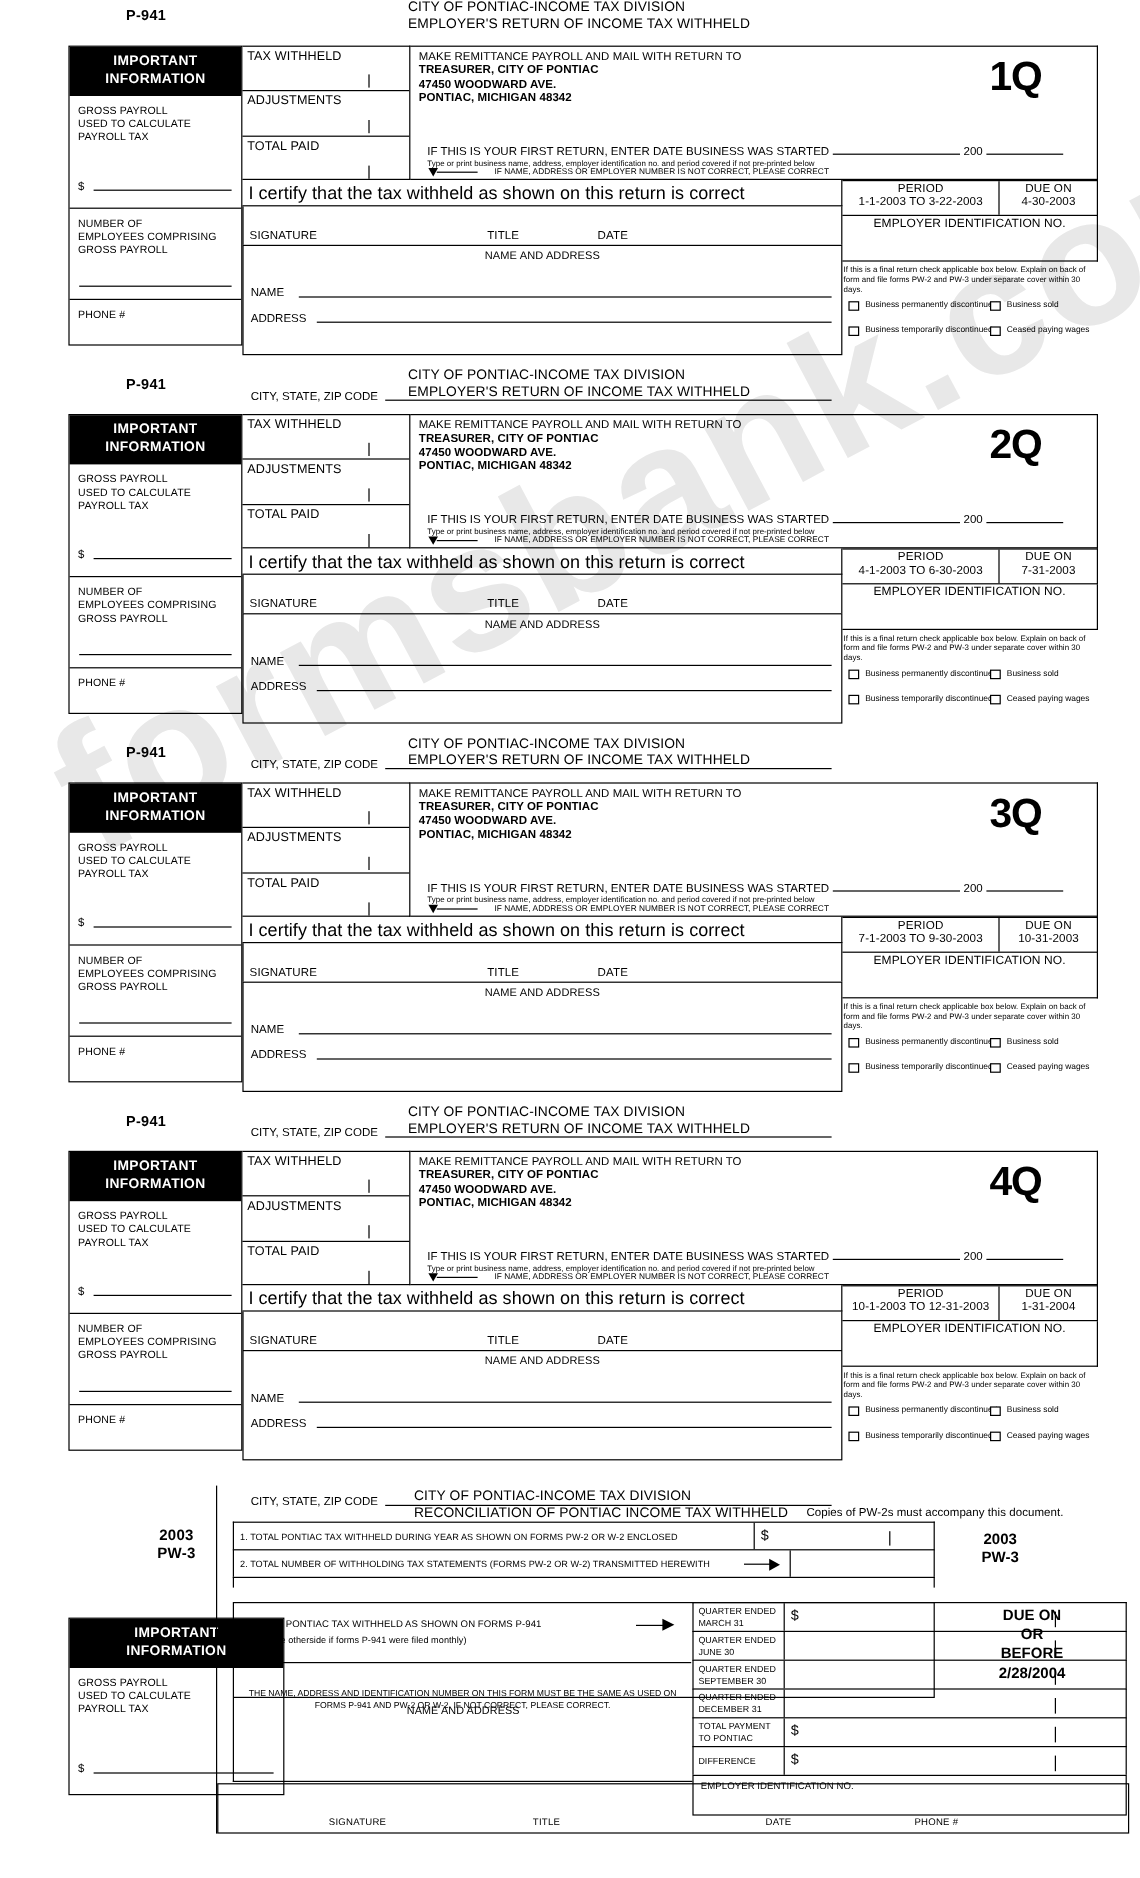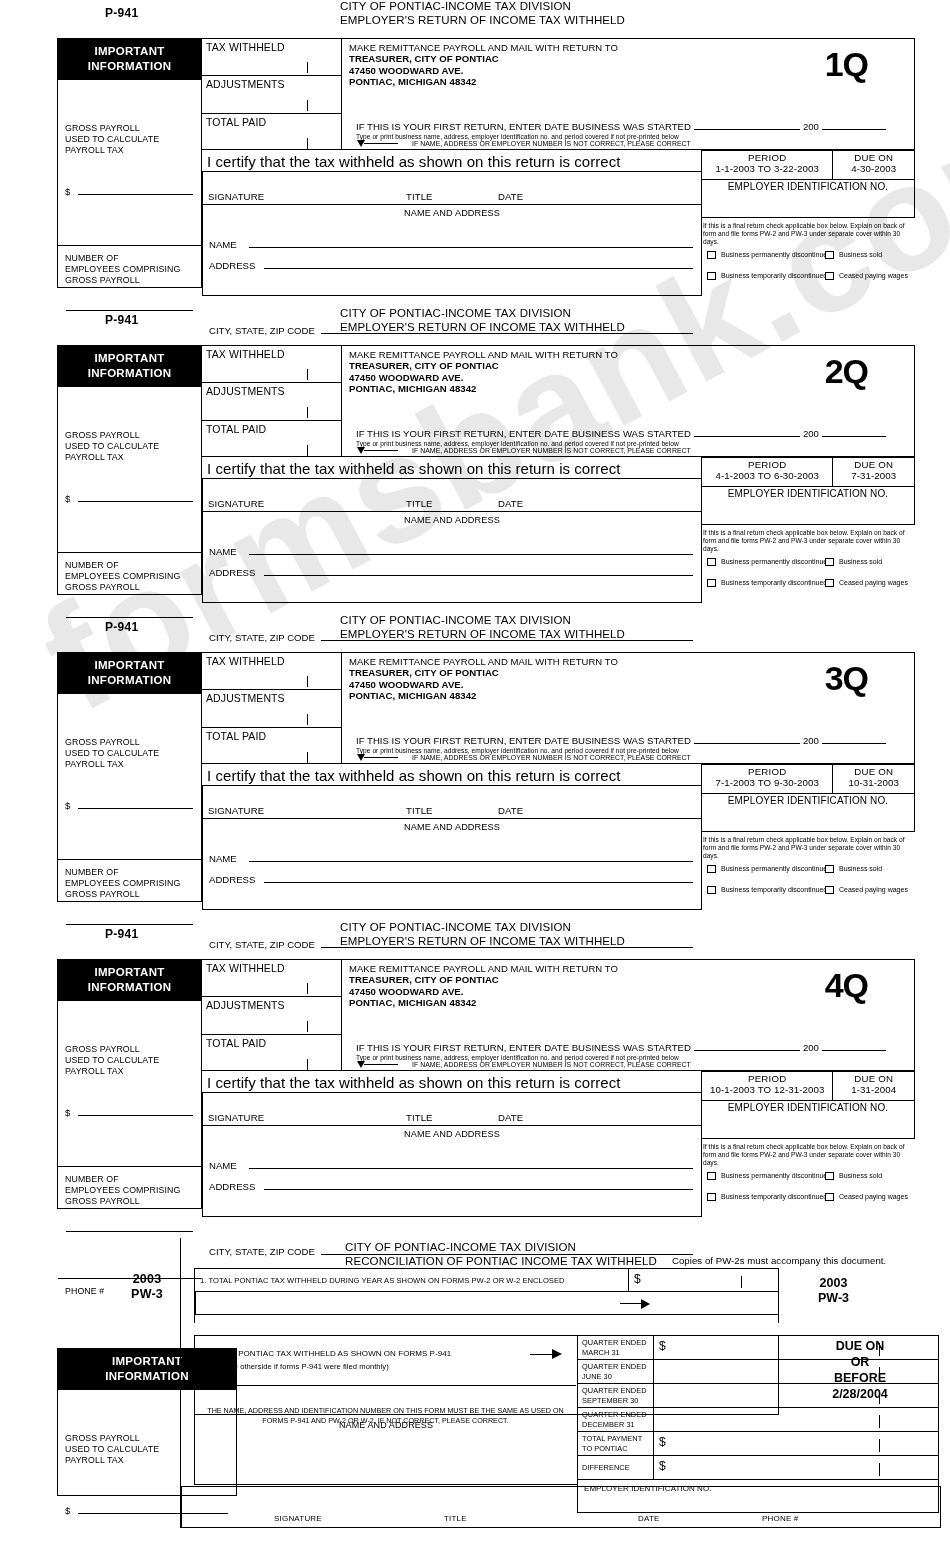--- a/index.html
+++ b/index.html
@@ -54,21 +54,20 @@
     border: 1.3px solid #000;
   }
   .impbar {
     background: #000; color: #fff; text-align: center;
     font-size: 11.5px; font-weight: 700; line-height: 15px;
     padding: 5px 0 6px 0; letter-spacing: .3px;
   }
   .imp-sec {
     border-top: 1.3px solid #000; padding: 7px 7px 0 7px;
     position: relative;
-    margin-top: 36px;
   }
   .imp-sec.first { border-top: none; height: 93px; }
   .imp-sec.second { height: 76px; }
   .imp-sec.third { height: 50px; }
   .imp-txt { font-size: 8.8px; line-height: 11px; letter-spacing: .1px; }
   .imp-dollar {
     position: absolute; left: 7px; bottom: 12px;
     font-size: 9.5px;
   }
   .imp-rule {
@@ -501,20 +500,21 @@
 
       <div class="pw3-grid">
         <div class="gr-row">
           <div class="gr-lbl">1. TOTAL PONTIAC TAX WITHHELD DURING YEAR AS SHOWN ON FORMS PW-2 OR W-2 ENCLOSED</div>
           <div class="gr-val">
             <span class="dollar">$</span>
             <span class="tick"></span>
           </div>
         </div>
         <div class="gr-row">
+          <div class="gr-lbl">2. TOTAL NUMBER OF WITHHOLDING TAX STATEMENTS (FORMS PW-2 OR W-2) TRANSMITTED HEREWITH</div>
           <div class="gr-val" style="flex-basis:120px"></div>
           <span class="gr-arrow" style="right:128px">
               <span class="shaft"></span>
               <span class="head"></span>
             </span>
         </div>
         <div class="gr-gap"></div>
       </div>
 
       <div class="pw3-sec3">

